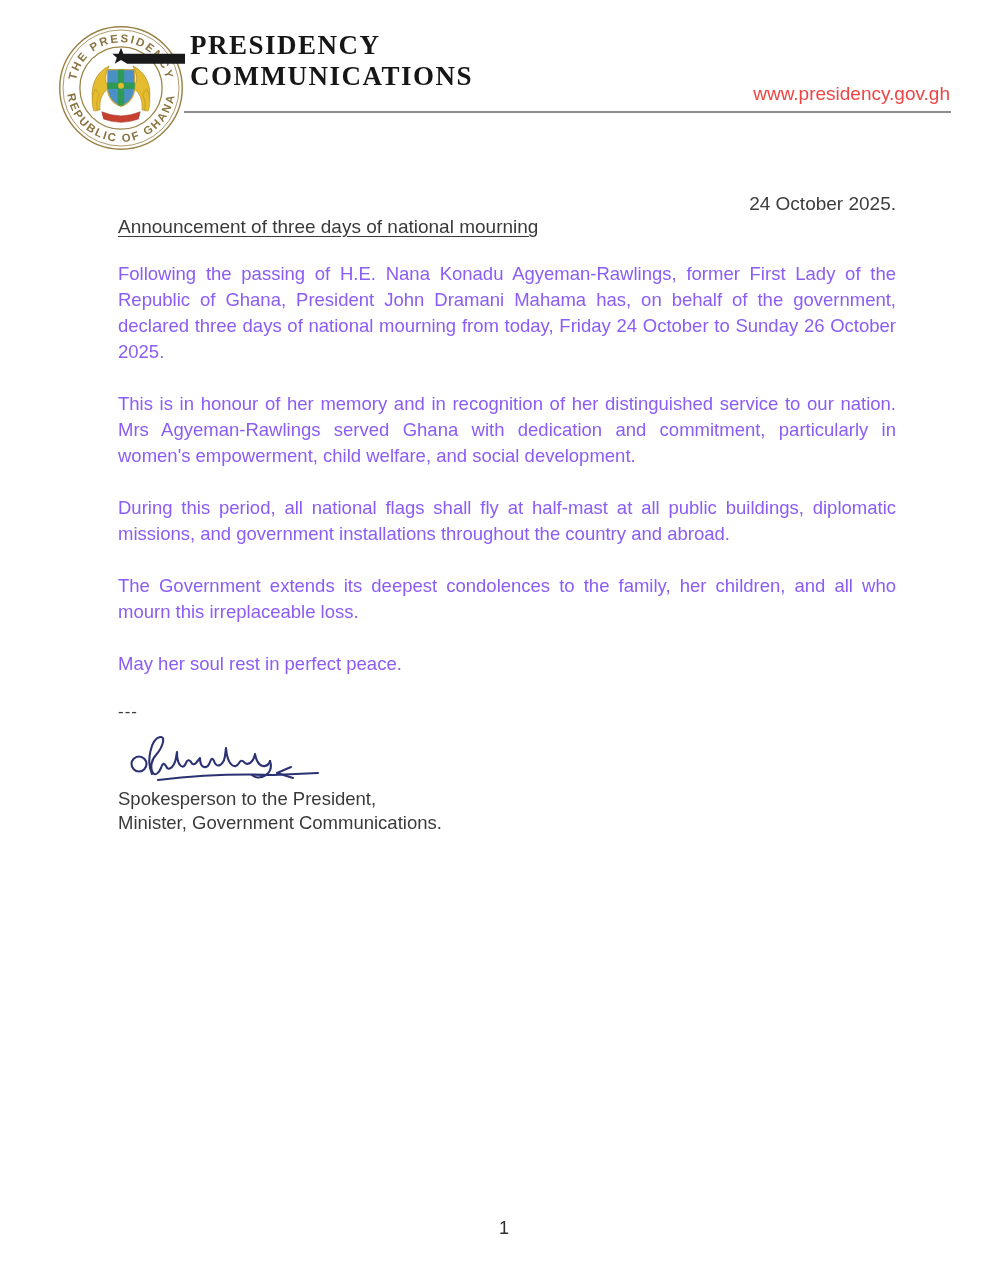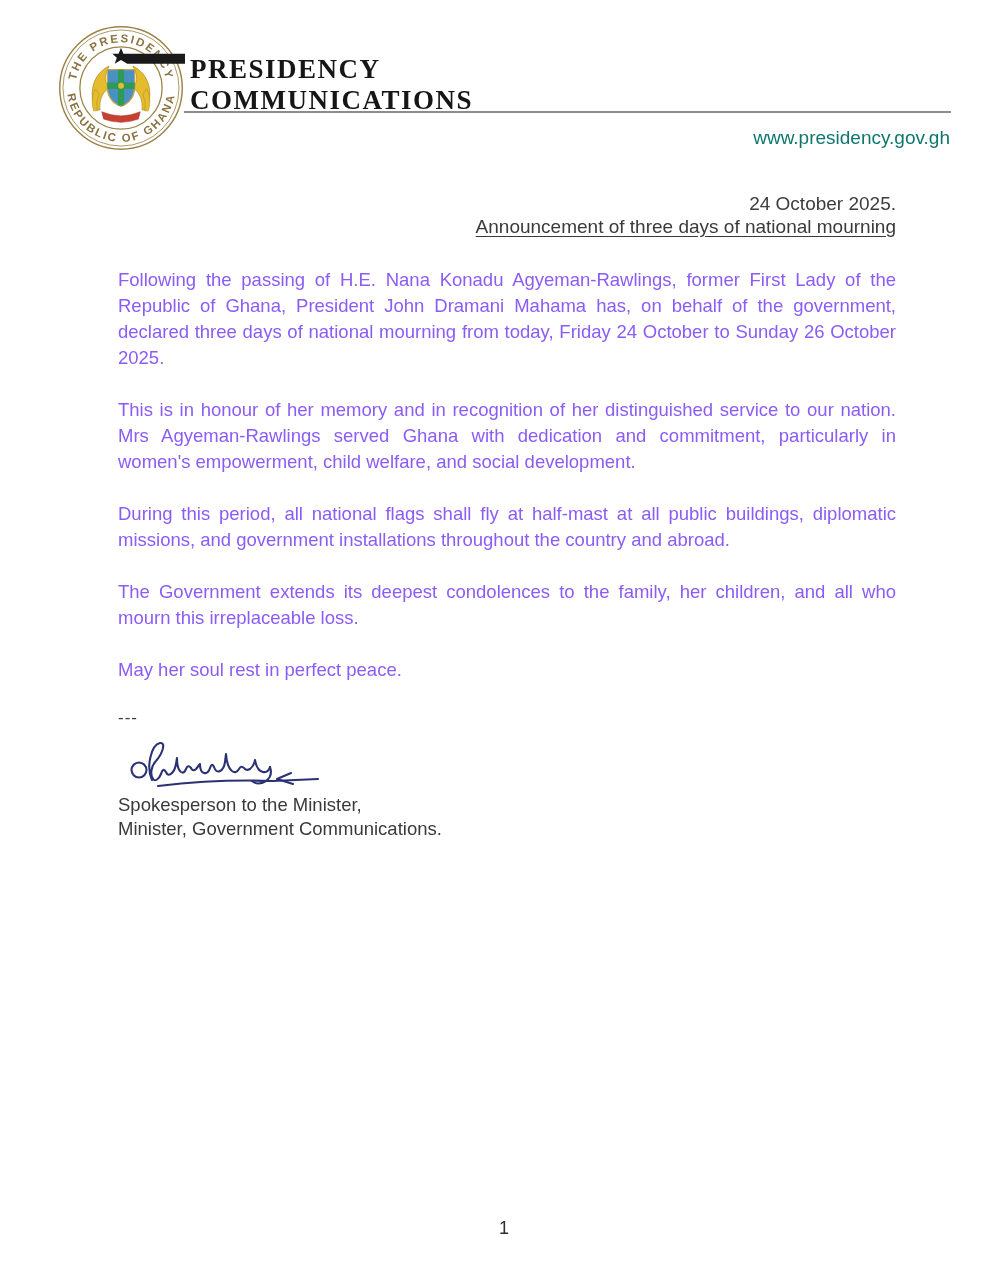--- a/index.html
+++ b/index.html
@@ -15,54 +15,54 @@
     background: #ffffff;
     overflow: hidden;
   }
 
   
   .seal {
     position: absolute; top: 24px; left: 57px;
     width: 128px; height: 128px;
   }
   .org-title {
-    position: absolute; top: 54px; left: 190px;
+    position: absolute; top: 30px; left: 190px;
     font-family: "Liberation Serif", serif;
     font-weight: bold;
     font-size: 27px; line-height: 31px;
     letter-spacing: 1.5px;
     color: #161616;
   }
   .website {
     position: absolute; top: 83px; right: 58px;
-    font-size: 19px; color: #0f766e; margin-top: 44px;
+    font-size: 19px; color: #ef4444;
   }
   .header-rule {
     position: absolute; top: 111px; left: 184px; right: 57px;
     height: 2px; background: #8c8c8c;
   }
 
   
   .content {
     position: absolute; top: 193px; left: 118px;
     width: 778px;
   }
   .doc-date {
     text-align: right;
     font-size: 19px; line-height: 22px;
     color: #3d3d3d;
   }
   .doc-title {
-    text-align: right;
+    text-align: left;
     font-size: 19px; line-height: 24px;
     font-weight: normal;
     text-decoration: underline;
     text-underline-offset: 3px;
     color: #3a3a3a;
-    margin-bottom: 28px;
+    margin-bottom: 22px;
   }
   p.body-par {
     font-size: 18.5px; line-height: 26px;
     text-align: justify;
     color: #8b5cf6;
     margin: 0 0 26px 0;
   }
   .separator {
     margin-top: 24px;
     font-size: 17px; line-height: 18px;
@@ -155,20 +155,20 @@
                  Q 72 39 76 40 Q 80 41 82 35 Q 84 29 86 34 Q 88 40 92 38 Q 96 36 97 29 L 98 21
                  Q 99 34 104 38 Q 108 41 111 36 Q 113 32 116 35 Q 118 38 122 36 Q 126 33 127 27
                  Q 129 38 135 39 Q 140 40 142 34"></path>
         <path d="M 142 34 Q 145 43 138 48 Q 130 53 124 48"></path>
         <path d="M 163 40 L 149 46 L 165 51"></path>
         <path d="M 30 53 Q 90 46 145 48 L 190 46"></path>
       </g>
     </svg>
 
     <div class="sig-block">
-      <div>Spokesperson to the Minister,</div>
+      <div>Spokesperson to the President,</div>
       <div>Minister, Government Communications.</div>
     </div>
   </div>
 
   <div class="page-num">1</div>
 
 </div>
 
 </body></html>

